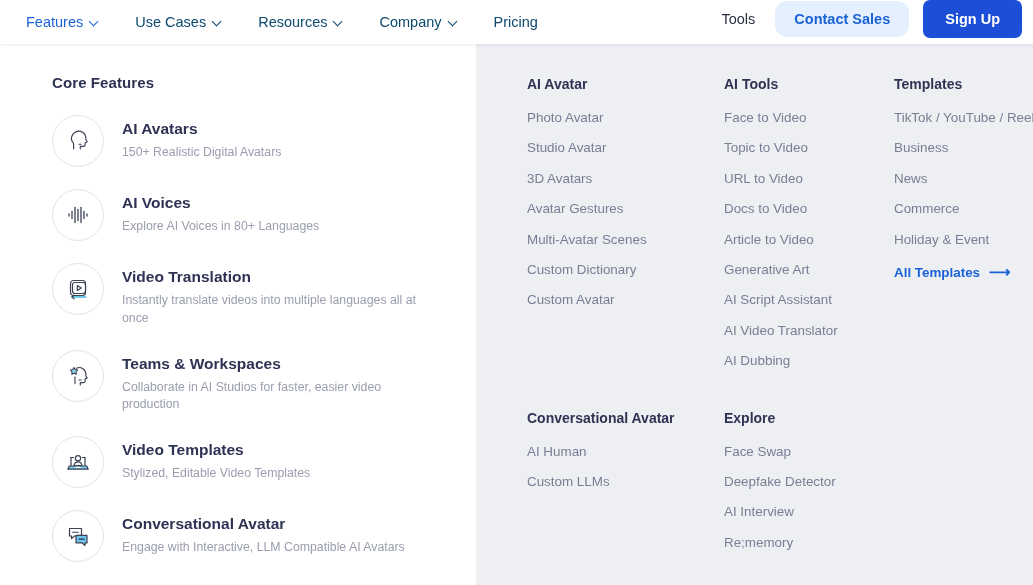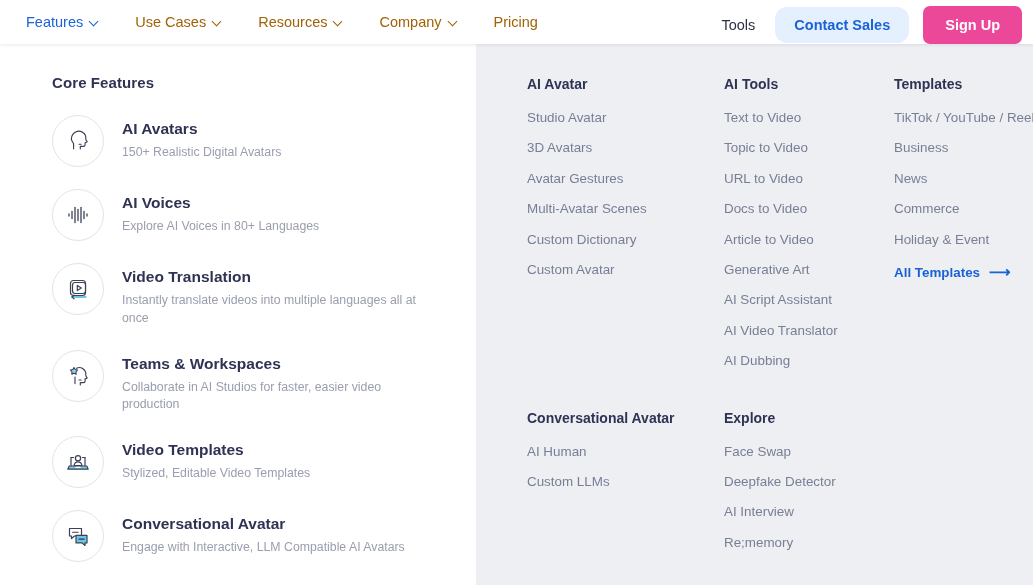--- a/index.html
+++ b/index.html
@@ -13,39 +13,39 @@
     -webkit-font-smoothing: antialiased;
   }
 
   
   #topnav {
     position: relative;
     height: 44px;
     width: 1033px;
     background: #ffffff;
     display: flex;
-    align-items: flex-end;
+    align-items: flex-start;
     z-index: 20;
     box-shadow: 0 1px 3px rgba(30,40,80,0.10);
   }
 
   .nav-left {
     display: flex;
     align-items: center;
     margin-left: 8px;
   }
 
   .nav-item {
     display: flex;
     align-items: center;
     gap: 7px;
     padding: 0 18px;
     height: 44px;
     font-size: 14.5px;
-    color: #a16207;
+    color: #0c4a6e;
     cursor: pointer;
     white-space: nowrap;
   }
   .nav-item.active { color: #1a62d6; }
 
   .caret {
     display: inline-block;
     width: 9px;
     height: 9px;
     position: relative;
@@ -84,21 +84,21 @@
     font-weight: bold;
     border: none;
     border-radius: 12px;
     padding: 10px 19px;
     cursor: pointer;
     font-family: inherit;
     white-space: nowrap;
   }
 
   #signup-button {
-    background: #ec4899;
+    background: #1d4ed8;
     color: #ffffff;
     font-size: 14.5px;
     font-weight: bold;
     border: none;
     border-radius: 7px;
     padding: 11px 22px;
     margin-left: 14px;
     cursor: pointer;
     font-family: inherit;
     white-space: nowrap;
@@ -333,30 +333,31 @@
             <div class="feature-title">Conversational Avatar</div>
             <div class="feature-desc">Engage with Interactive, LLM Compatible AI Avatars</div>
           </div>
         </div>
       </div>
   </div>
 
   <div id="links-panel">
       <div class="link-col">
         <div class="col-title">AI Avatar</div>
+        <div class="col-link"><span>Photo Avatar</span></div>
         <div class="col-link"><span>Studio Avatar</span></div>
         <div class="col-link"><span>3D Avatars</span></div>
         <div class="col-link"><span>Avatar Gestures</span></div>
         <div class="col-link"><span>Multi-Avatar Scenes</span></div>
         <div class="col-link"><span>Custom Dictionary</span></div>
         <div class="col-link"><span>Custom Avatar</span></div>
       </div>
       <div class="link-col">
         <div class="col-title">AI Tools</div>
-        <div class="col-link"><span>Text to Video</span></div>
+        <div class="col-link"><span>Face to Video</span></div>
         <div class="col-link"><span>Topic to Video</span></div>
         <div class="col-link"><span>URL to Video</span></div>
         <div class="col-link"><span>Docs to Video</span></div>
         <div class="col-link"><span>Article to Video</span></div>
         <div class="col-link"><span>Generative Art</span></div>
         <div class="col-link"><span>AI Script Assistant</span></div>
         <div class="col-link"><span>AI Video Translator</span></div>
         <div class="col-link"><span>AI Dubbing</span></div>
       </div>
       <div class="link-col"><div class="col-title">Templates</div><div class="col-link"><span>TikTok / YouTube / Reels</span></div><div class="col-link"><span>Business</span></div><div class="col-link"><span>News</span></div><div class="col-link"><span>Commerce</span></div><div class="col-link"><span>Holiday &amp; Event</span></div><div class="col-link accent">

